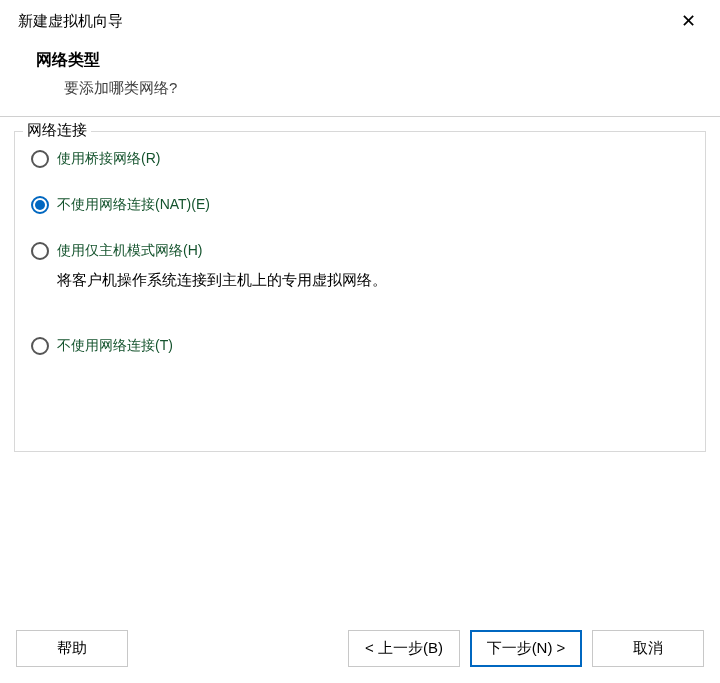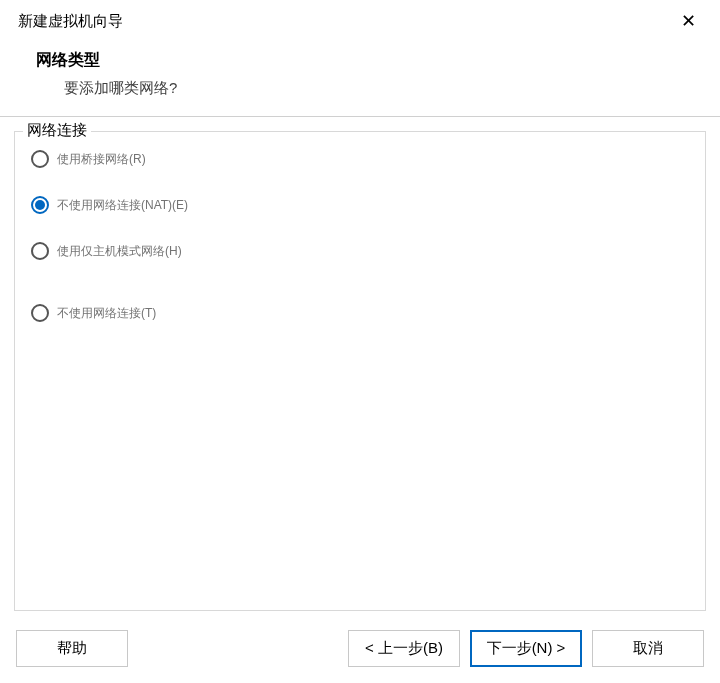--- a/index.html
+++ b/index.html
@@ -55,21 +55,21 @@
       margin: 0;
     }
     .content {
       flex: 1;
       padding: 14px 14px 0 14px;
     }
     .fieldset {
       border: 1px solid #d8d8d8;
       padding: 18px 16px 28px 16px;
       position: relative;
-      height: 480px;
+      height: 321px;
     }
     .fieldset-legend {
       position: absolute;
       top: -11px;
       left: 8px;
       background: #fff;
       padding: 0 4px;
       font-size: 15px;
       color: #000;
     }
@@ -103,22 +103,22 @@
       content: "";
       position: absolute;
       top: 2px;
       left: 2px;
       width: 10px;
       height: 10px;
       background: #0067c0;
       border-radius: 50%;
     }
     .radio-label {
-      font-size: 12px;
-      color: #737373;
+      font-size: 14px;
+      color: #14532d;
     }
     .radio-desc {
       font-size: 15px;
       color: #000;
       padding-left: 26px;
       line-height: 1.8;
     }
     .gap-large {
       margin-top: 44px;
     }
@@ -177,20 +177,21 @@
         <input type="radio" name="net" class="radio-input" checked="" style="">
         <span class="radio-label">不使用网络连接(NAT)(E)</span>
       </label>
     </div>
 
     <div class="radio-group">
       <label class="radio-row">
         <input type="radio" name="net" class="radio-input" style="">
         <span class="radio-label">使用仅主机模式网络(H)</span>
       </label>
+      <div class="radio-desc">将客户机操作系统连接到主机上的专用虚拟网络。</div>
     </div>
 
     <div class="radio-group gap-large">
       <label class="radio-row">
         <input type="radio" name="net" class="radio-input" style="">
         <span class="radio-label">不使用网络连接(T)</span>
       </label>
     </div>
 
   </div>

